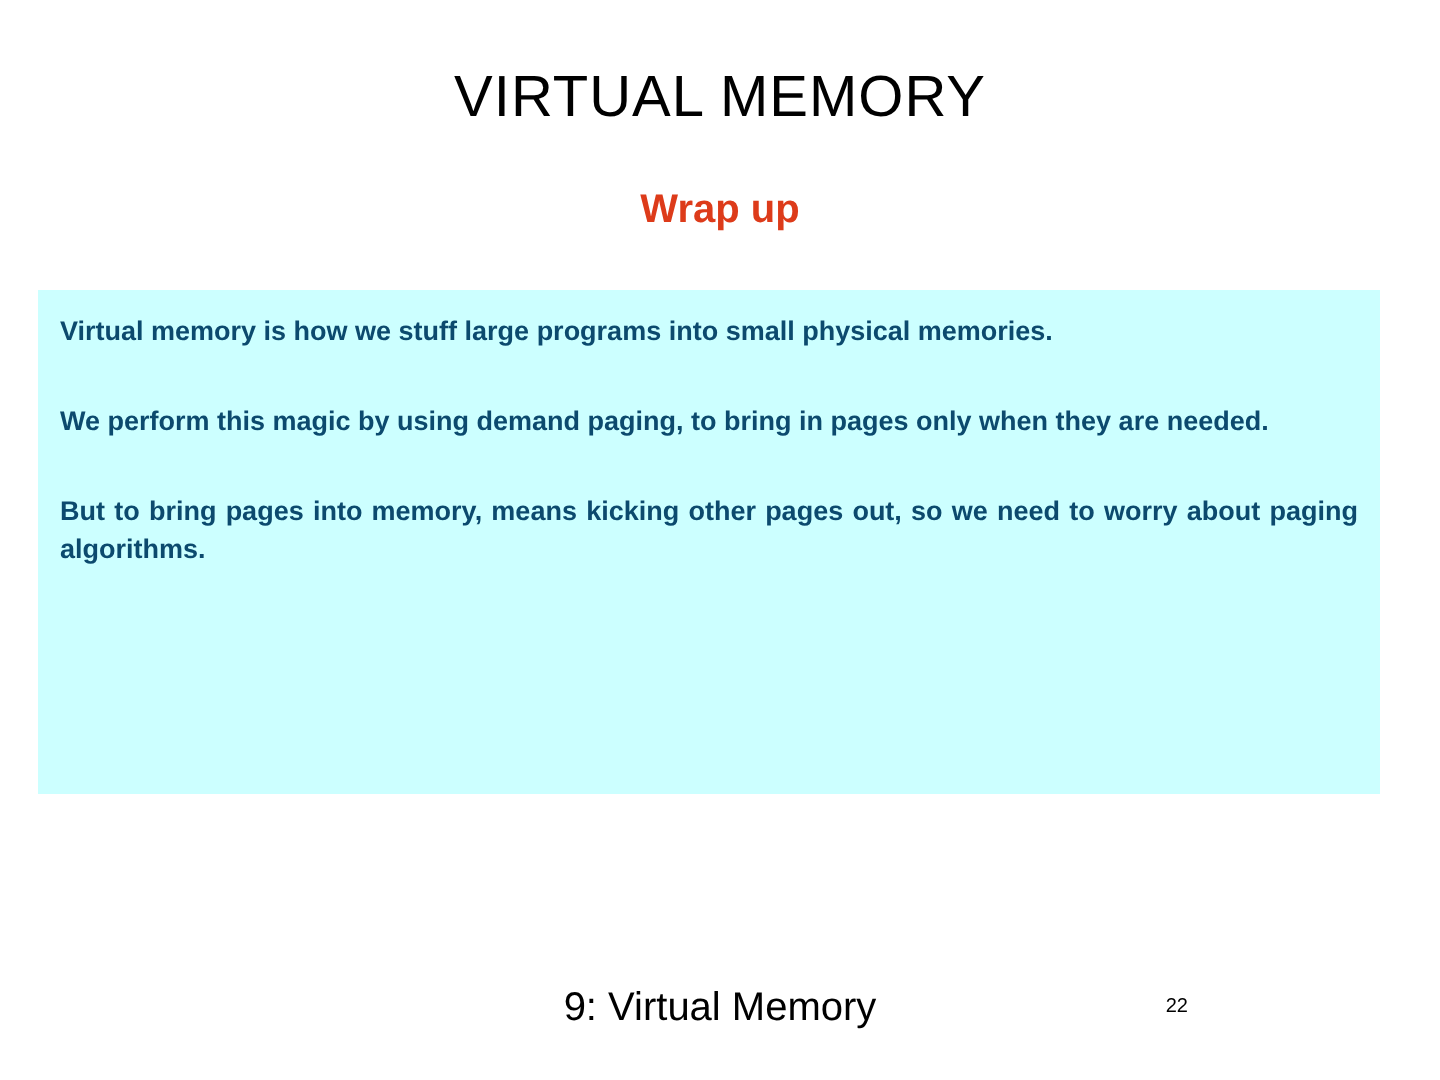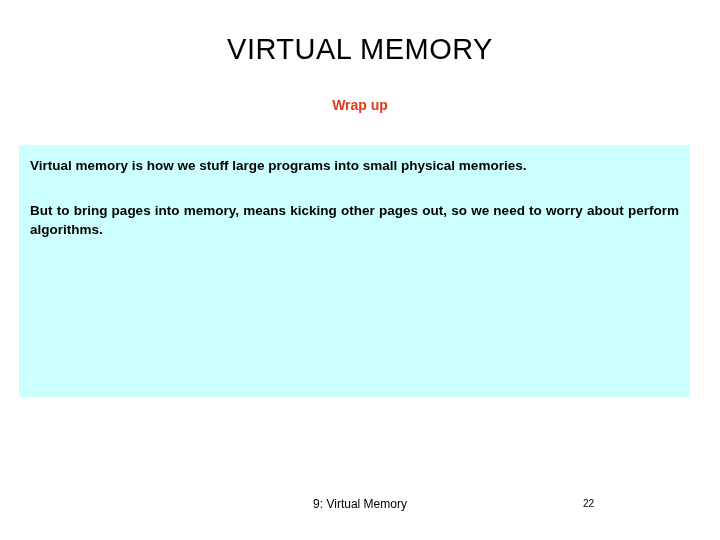--- a/index.html
+++ b/index.html
@@ -35,21 +35,21 @@
     white-space: nowrap;
   }
 
   
   .slide-subtitle {
     position: absolute;
     left: 0;
     top: 92px;
     width: 720px;
     text-align: center;
-    font-size: 14px;
+    font-size: 20px;
     font-weight: bold;
     color: #DD3B1A;
     line-height: 27px;
     white-space: nowrap;
   }
 
   
   .content-box {
     position: absolute;
     left: 19px;
@@ -62,37 +62,37 @@
   }
   .body-list {
     margin: 0;
     padding: 0;
     list-style: none;
   }
   .body-para {
     margin: 0 0 26px 0;
     font-size: 13.5px;
     font-weight: bold;
-    color: #000000;
+    color: #0c4a6e;
     line-height: 19px;
     text-align: justify;
     text-justify: inter-word;
   }
   .body-para:last-child {
     margin-bottom: 0;
   }
 
   
   .footer-title {
     position: absolute;
     left: 0;
     top: 495px;
     width: 720px;
     text-align: center;
-    font-size: 12px;
+    font-size: 20px;
     font-weight: normal;
     color: #000000;
     line-height: 18px;
     white-space: nowrap;
   }
   .footer-pageno {
     position: absolute;
     right: 62px;
     top: 495px;
     font-size: 10px;
@@ -108,21 +108,22 @@
 
 <div class="slide">
 
   <div class="slide-title">VIRTUAL MEMORY</div>
 
   <div class="slide-subtitle">Wrap up</div>
 
   <div class="content-box">
     <div class="body-list">
       <p class="body-para">Virtual memory is how we stuff large programs into small physical memories.</p>
-      <p class="body-para">But to bring pages into memory, means kicking other pages out, so we need to worry about perform algorithms.</p>
+      <p class="body-para">We perform this magic by using demand paging, to bring in pages only when they are needed.</p>
+      <p class="body-para">But to bring pages into memory, means kicking other pages out, so we need to worry about paging algorithms.</p>
     </div>
   </div>
 
   <div class="footer-title">9: Virtual Memory</div>
 
   <div class="footer-pageno">22</div>
 
 </div>
 
 </body></html>

